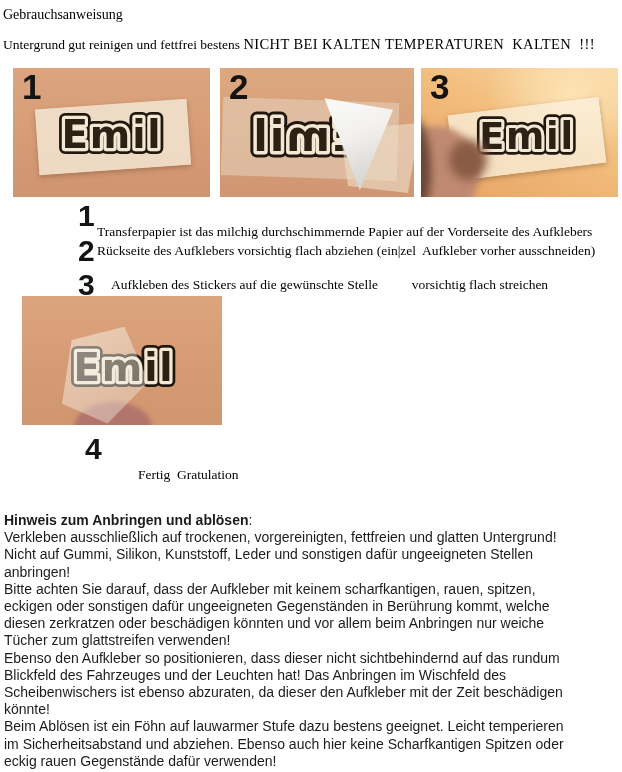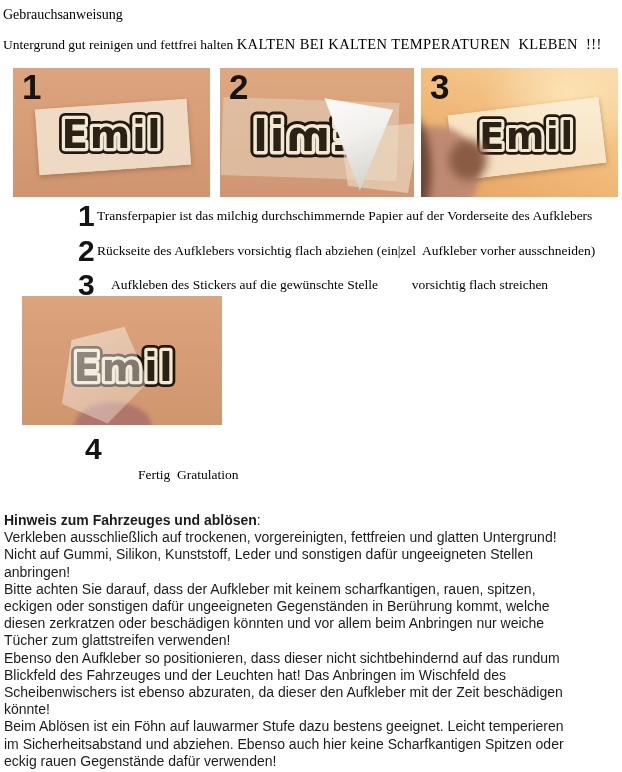--- a/index.html
+++ b/index.html
@@ -84,21 +84,21 @@
     clip-path:polygon(18% 20%, 62% 8%, 82% 58%, 48% 96%, 10% 78%);
     filter:blur(.5px);
   }
 
   
   .step-num {
     position:absolute; font-family:"Liberation Sans", sans-serif; font-weight:800;
     font-size:30px; line-height:1; color:#141414;
   }
   .step-text { position:absolute; font-size:13.5px; white-space:pre; }
-  .n1 { left:78px; top:201px; } .t1 { left:97px;  top:208px; }
+  .n1 { left:78px; top:201px; } .t1 { left:97px;  top:224px; }
   .n2 { left:78px; top:236px; } .t2 { left:97px;  top:243px;text-align:right; }
   .n3 { left:78px; top:270px; } .t3 { left:111px;  top:277px; }
   .n4 { left:85px; top:434px; } .t4 { left:111px; top:440px; }
   .t4b { left:111px; top:467px;margin-left:27px; }
 
   
   .hinweis {
     position:absolute; left:4px; top:512px; width:617px;
     font-family:"Liberation Sans", sans-serif; font-size:14px;
     line-height:17.2px; color:#1c1c1c;
@@ -107,21 +107,21 @@
   .hinweis-colon { font-weight:normal; }
   .hinweis-body { white-space:pre-line; }
 </style>
 </head>
 <body>
 
 <div class="page">
 
   <div class="doc-title">Gebrauchsanweisung</div>
 
-  <div class="warning"><span>Untergrund gut reinigen und fettfrei halten </span><span class="caps">KALTEN BEI KALTEN TEMPERATUREN  KLEBEN  !!!</span></div>
+  <div class="warning"><span>Untergrund gut reinigen und fettfrei bestens </span><span class="caps">NICHT BEI KALTEN TEMPERATUREN  KALTEN  !!!</span></div>
 
   <div class="photo photo-1">
     <div class="paper paper-1"></div>
     <svg class="emil-svg emil-1" viewBox="0 0 160 56">
       <text x="80" y="42" text-anchor="middle" class="emil-outer">Emil</text>
       <text x="80" y="42" text-anchor="middle" class="emil-white">Emil</text>
       <text x="80" y="42" text-anchor="middle" class="emil-fill">Emil</text>
     </svg>
     <div class="photo-num">1</div>
   </div>
@@ -165,21 +165,21 @@
       <text x="80" y="42" text-anchor="middle" class="emil-fill">Emil</text>
     </svg>
     <div class="film"></div>
     <div class="finger finger-4"></div>
   </div>
 
   <div class="step-num n4">4</div>
   <div class="step-text t4b">Fertig  Gratulation</div>
 
   <div class="hinweis">
-    <div><span class="hinweis-heading">Hinweis zum Fahrzeuges und ablösen</span><span class="hinweis-colon">:</span></div>
+    <div><span class="hinweis-heading">Hinweis zum Anbringen und ablösen</span><span class="hinweis-colon">:</span></div>
     <div class="hinweis-body">Verkleben ausschließlich auf trockenen, vorgereinigten, fettfreien und glatten Untergrund!
 Nicht auf Gummi, Silikon, Kunststoff, Leder und sonstigen dafür ungeeigneten Stellen
 anbringen!
 Bitte achten Sie darauf, dass der Aufkleber mit keinem scharfkantigen, rauen, spitzen,
 eckigen oder sonstigen dafür ungeeigneten Gegenständen in Berührung kommt, welche
 diesen zerkratzen oder beschädigen könnten und vor allem beim Anbringen nur weiche
 Tücher zum glattstreifen verwenden!
 Ebenso den Aufkleber so positionieren, dass dieser nicht sichtbehindernd auf das rundum
 Blickfeld des Fahrzeuges und der Leuchten hat! Das Anbringen im Wischfeld des
 Scheibenwischers ist ebenso abzuraten, da dieser den Aufkleber mit der Zeit beschädigen

